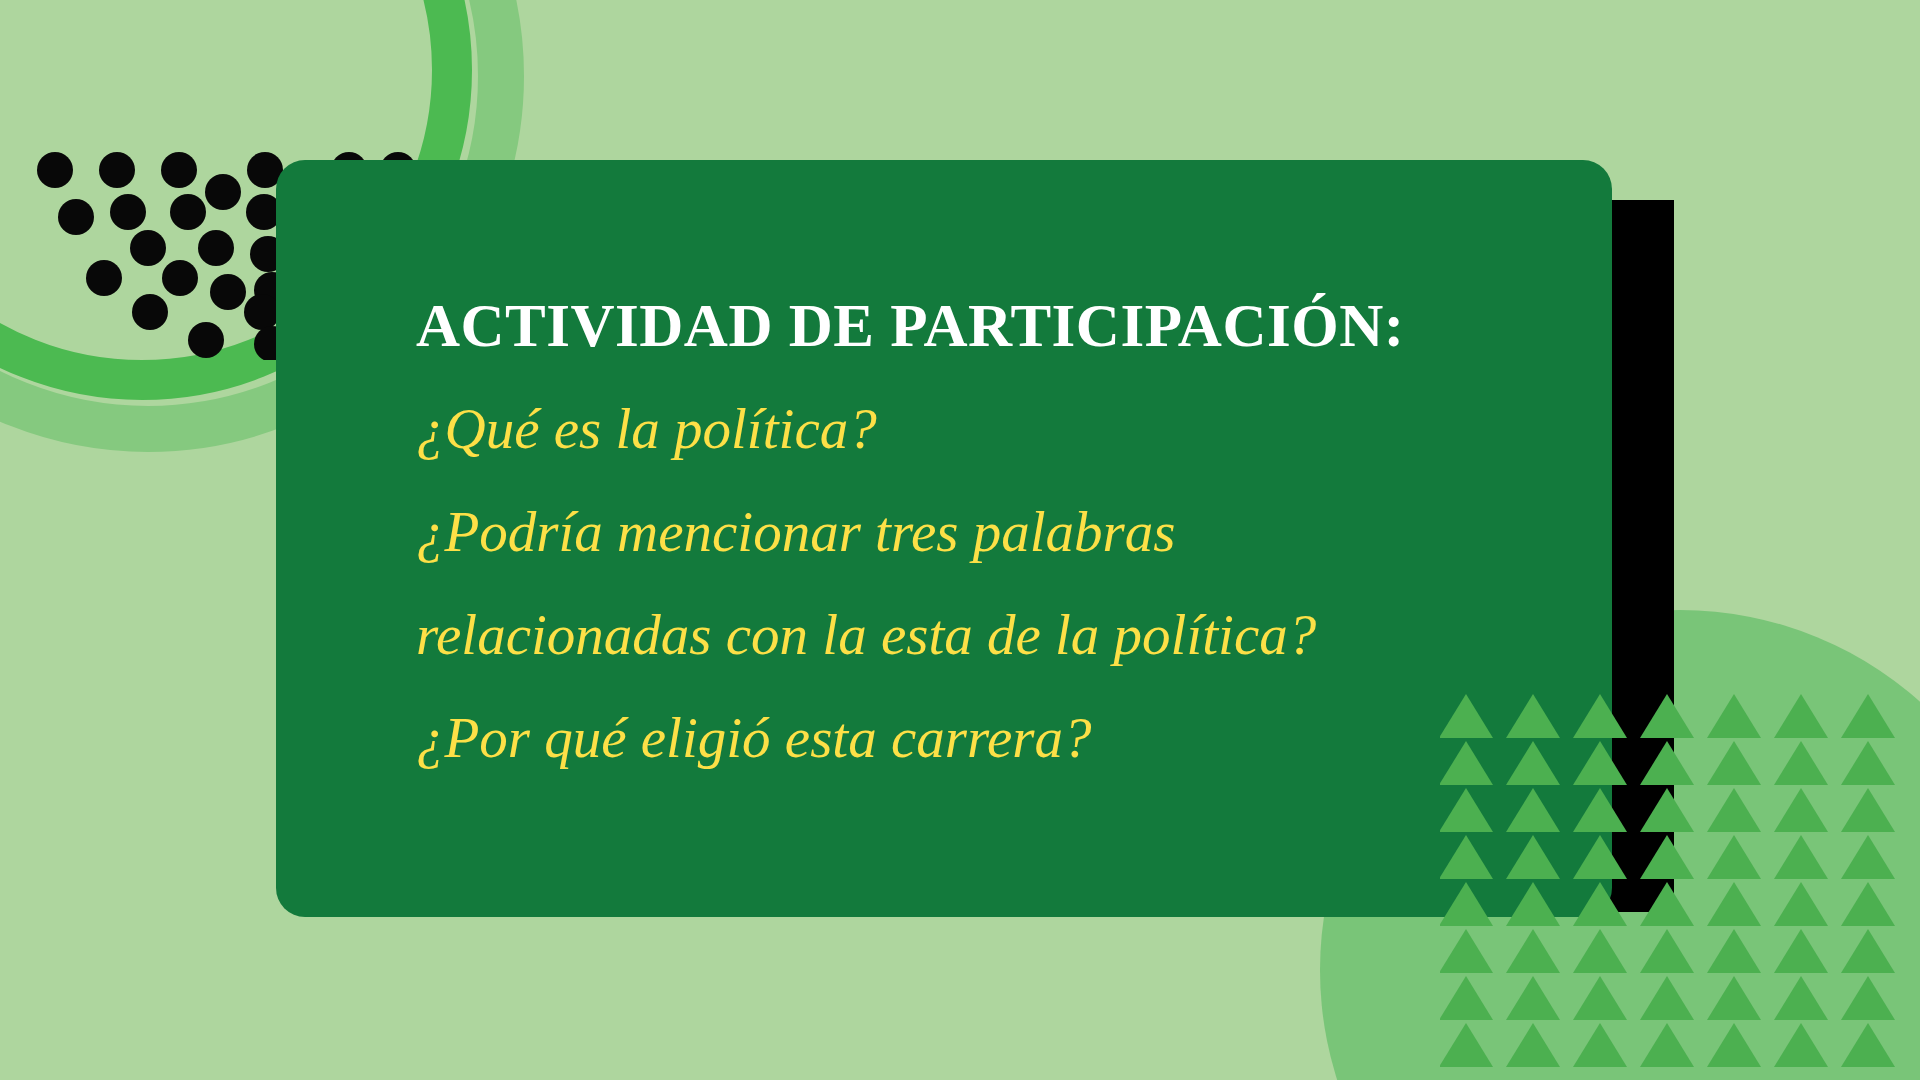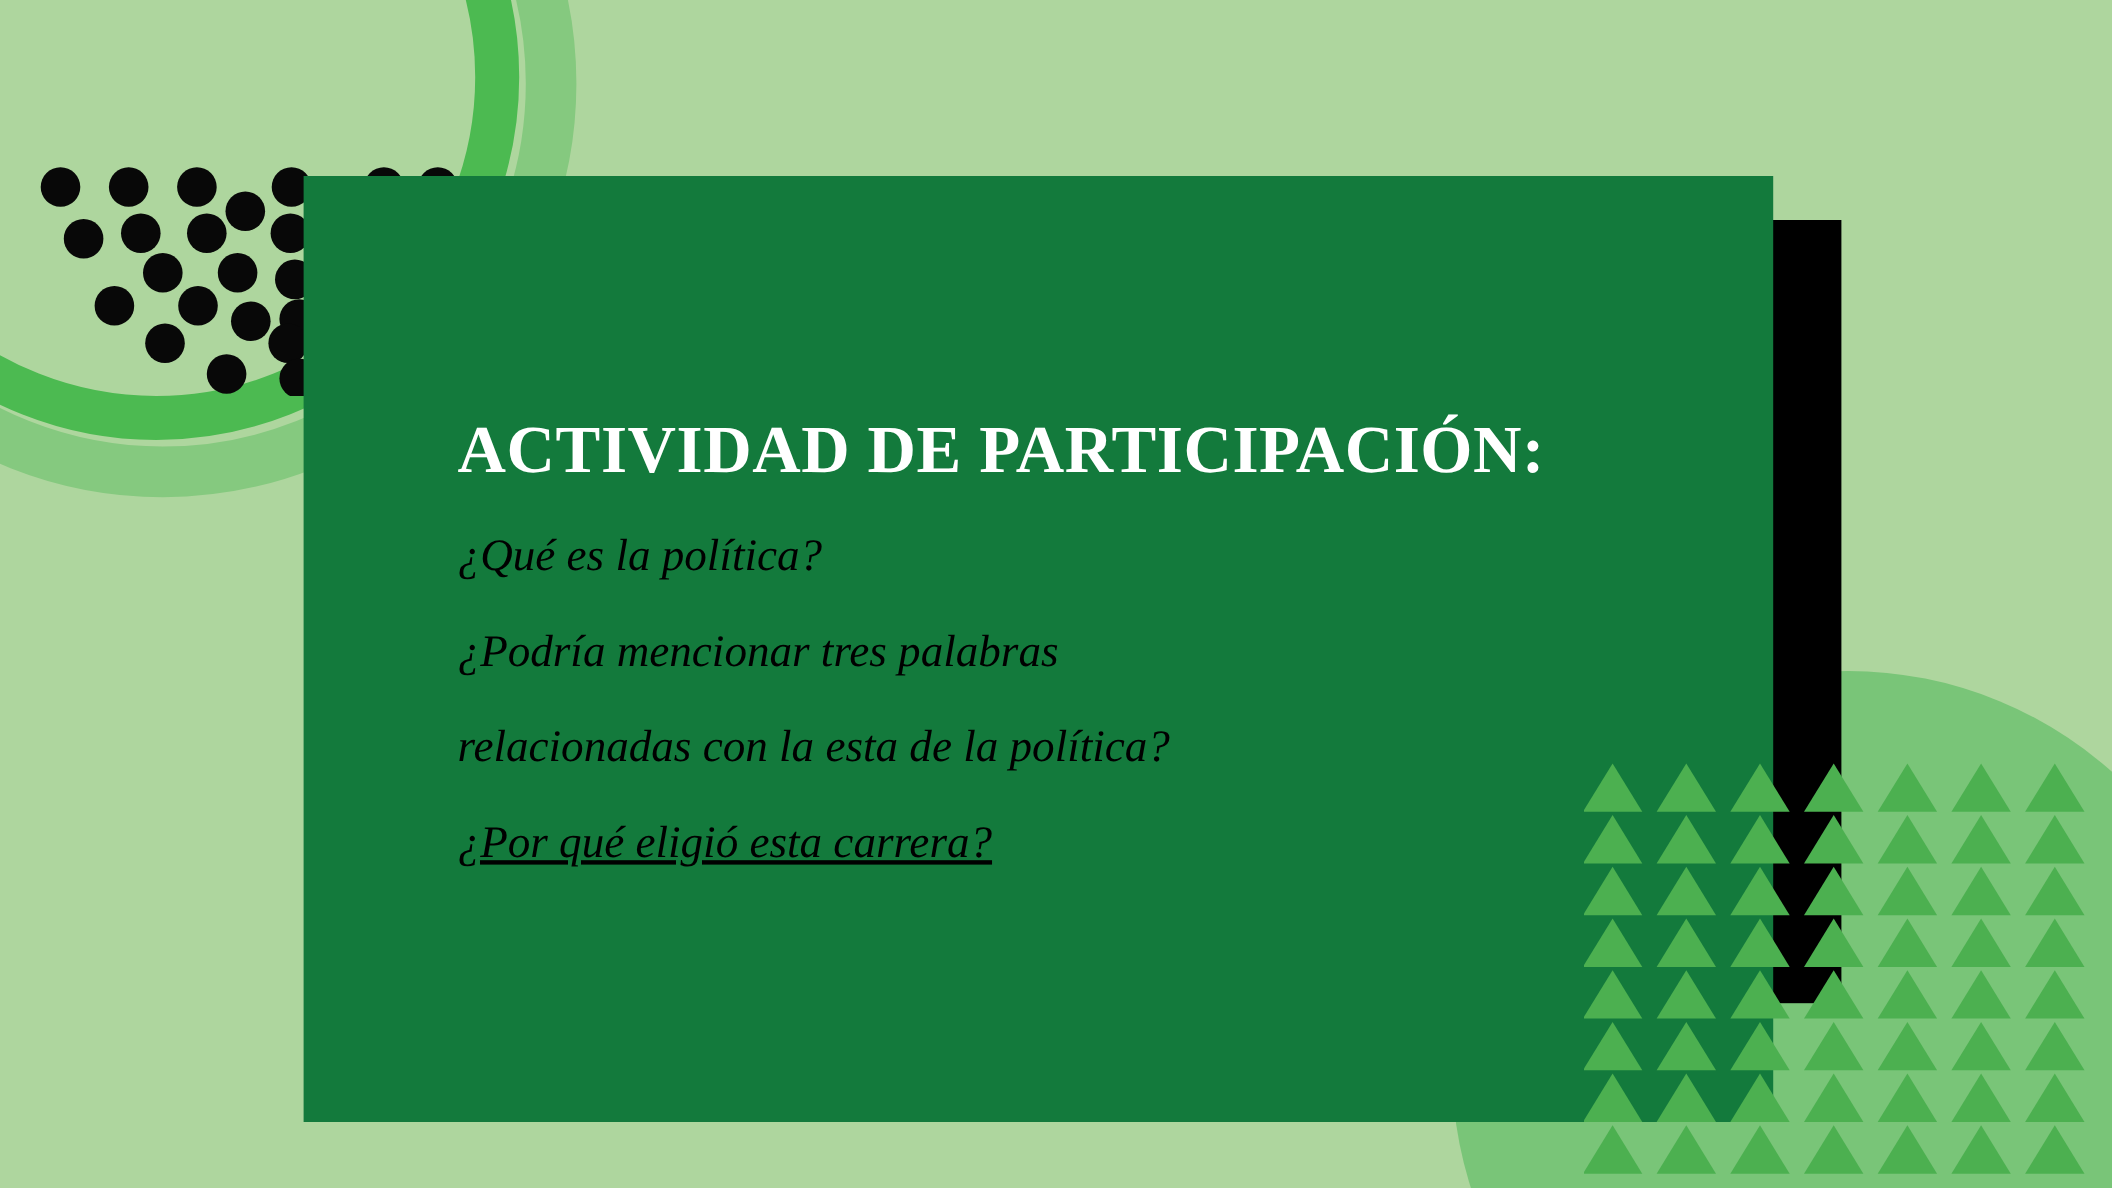--- a/index.html
+++ b/index.html
@@ -62,22 +62,23 @@
     top: 200px;
     width: 1366px;
     height: 712px;
     background: #000000;
   }
   .card {
     position: absolute;
     left: 276px;
     top: 160px;
     width: 1336px;
-    height: 860px;
+    height: 757px;
     background: #137a3c;
+    border-radius: 29px;
   }
   .card-inner {
     position: absolute;
     left: 140px;
     top: 0;
     right: 40px;
     height: 100%;
     display: flex;
     flex-direction: column;
     justify-content: center;
@@ -89,29 +90,29 @@
     font-size: 61px;
     letter-spacing: 0.5px;
     line-height: 1.0;
     margin: 0 0 44px 0;
     font-family: "Liberation Serif", "DejaVu Serif", serif;
     font-stretch: condensed;
     white-space: nowrap;
   }
 
   .q-line {
-    color: #000000;
+    color: #fde047;
     font-style: italic;
-    font-size: 41px;
+    font-size: 57px;
     line-height: 1.0;
     margin: 0 0 46px 0;
     font-family: "Liberation Serif", "DejaVu Serif", serif;
     white-space: nowrap;
   }
-  .q-line.last  { margin-bottom: 16px; text-decoration: underline; }
+  .q-line.last  { margin-bottom: 16px; }
 </style>
 </head>
 <body>
 
 <div id="slide">
 
   <div class="layer ring-outer"></div>
   <div class="layer ring-inner"></div>
   <div class="layer blob-br"></div>
 

